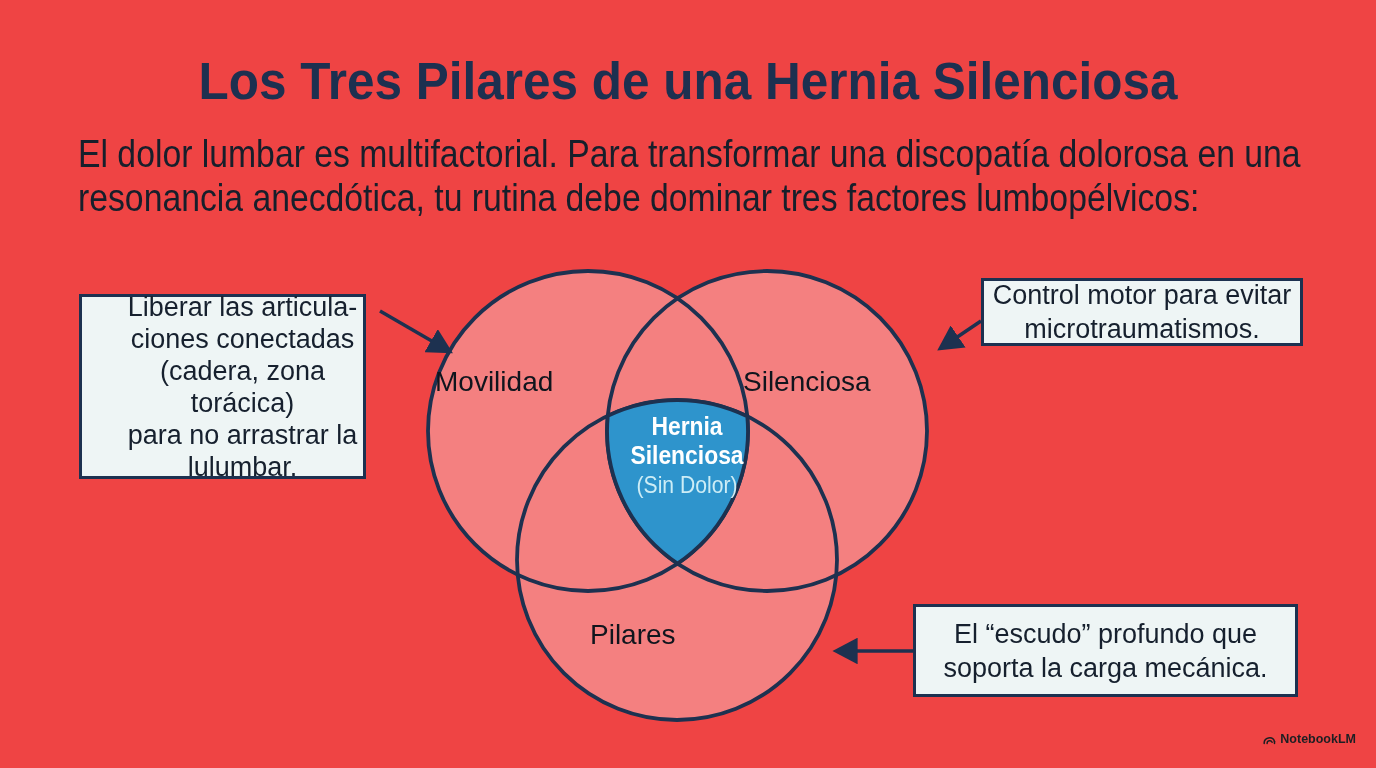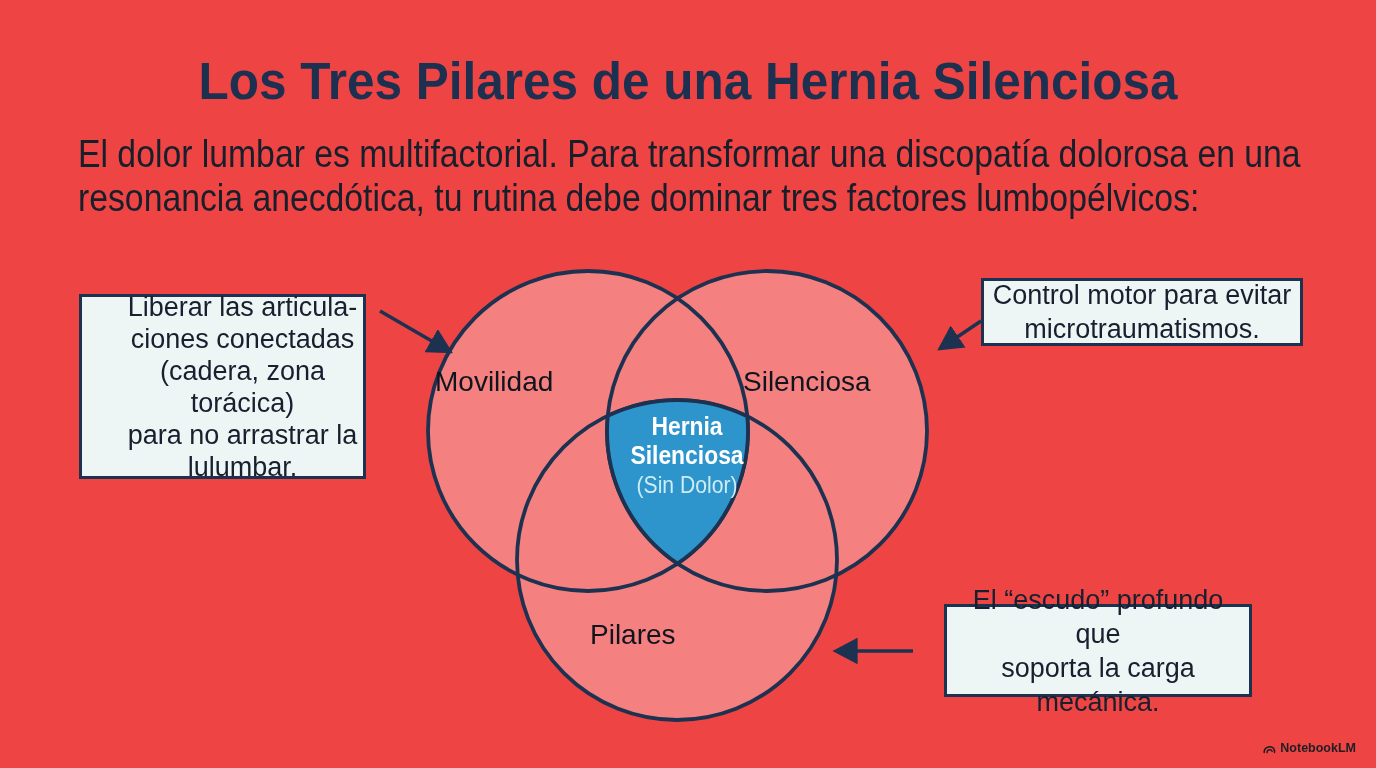--- a/index.html
+++ b/index.html
@@ -11,22 +11,22 @@
   .vlabel { position:absolute; text-align:left; font-size:28px; color:#10151d; }
   .vlabel.mov { left:435px; top:366px; width:200px; }
   .vlabel.est { left:743px; top:366px; width:200px; }
   .vlabel.fue { left:590px; top:619px; width:200px; }
   .center-text { position:absolute; left:587px; top:412px; width:200px; text-align:center; transform:scaleX(0.88); transform-origin:50% 50%; }
   .center-text .b { font-size:26px; font-weight:bold; color:#ffffff; line-height:29px; }
   .center-text .p { font-size:24px; color:#cdedf6; line-height:28px; margin-top:1px; }
   .callout { position:absolute; border:3px solid #1d3150; background:#eef5f5; display:flex; align-items:center; justify-content:center; text-align:center; white-space:pre-line; }
   .callout.left { left:79px; top:294px; width:287px; height:185px; font-size:27px; line-height:32px;padding-left:40px; }
   .callout.right { left:981px; top:278px; width:322px; height:68px; font-size:27px; line-height:34px; }
-  .callout.bottom { left:913px; top:604px; width:308px; height:93px; font-size:27px; line-height:34px;margin-left:31px; }
-  .brand { position:absolute; right:20px; bottom:13px; display:flex; align-items:center; gap:3px; font-size:12.5px; font-weight:bold; color:#1d1f23; }
+  .callout.bottom { left:913px; top:604px; width:385px; height:93px; font-size:27px; line-height:34px; }
+  .brand { position:absolute; right:20px; bottom:22px; display:flex; align-items:center; gap:3px; font-size:12.5px; font-weight:bold; color:#1d1f23; }
 </style>
 </head>
 <body>
 
 <div class="page">
 
   <div class="title">Los Tres Pilares de una Hernia Silenciosa</div>
   <div class="subtitle">El dolor lumbar es multifactorial. Para transformar una discopatía dolorosa en una
 resonancia anecdótica, tu rutina debe dominar tres factores lumbopélvicos:</div>
 

